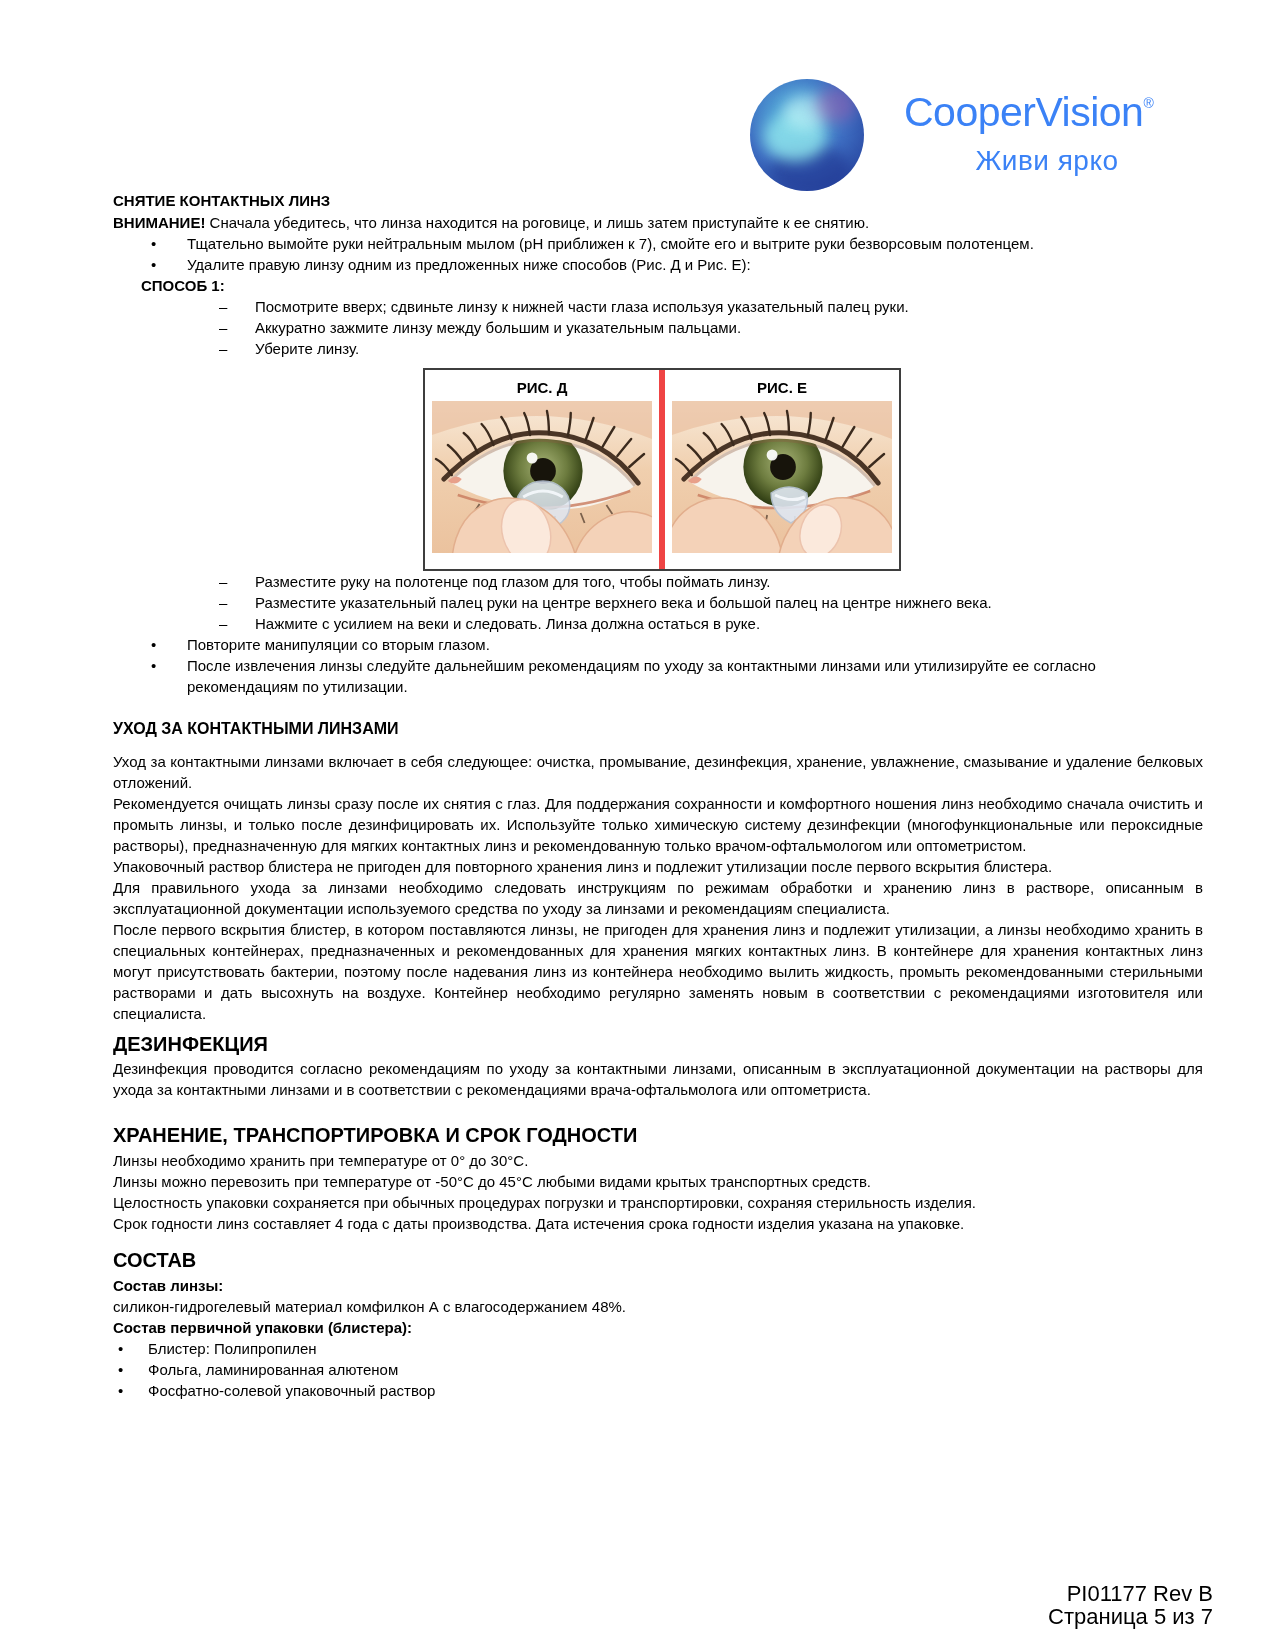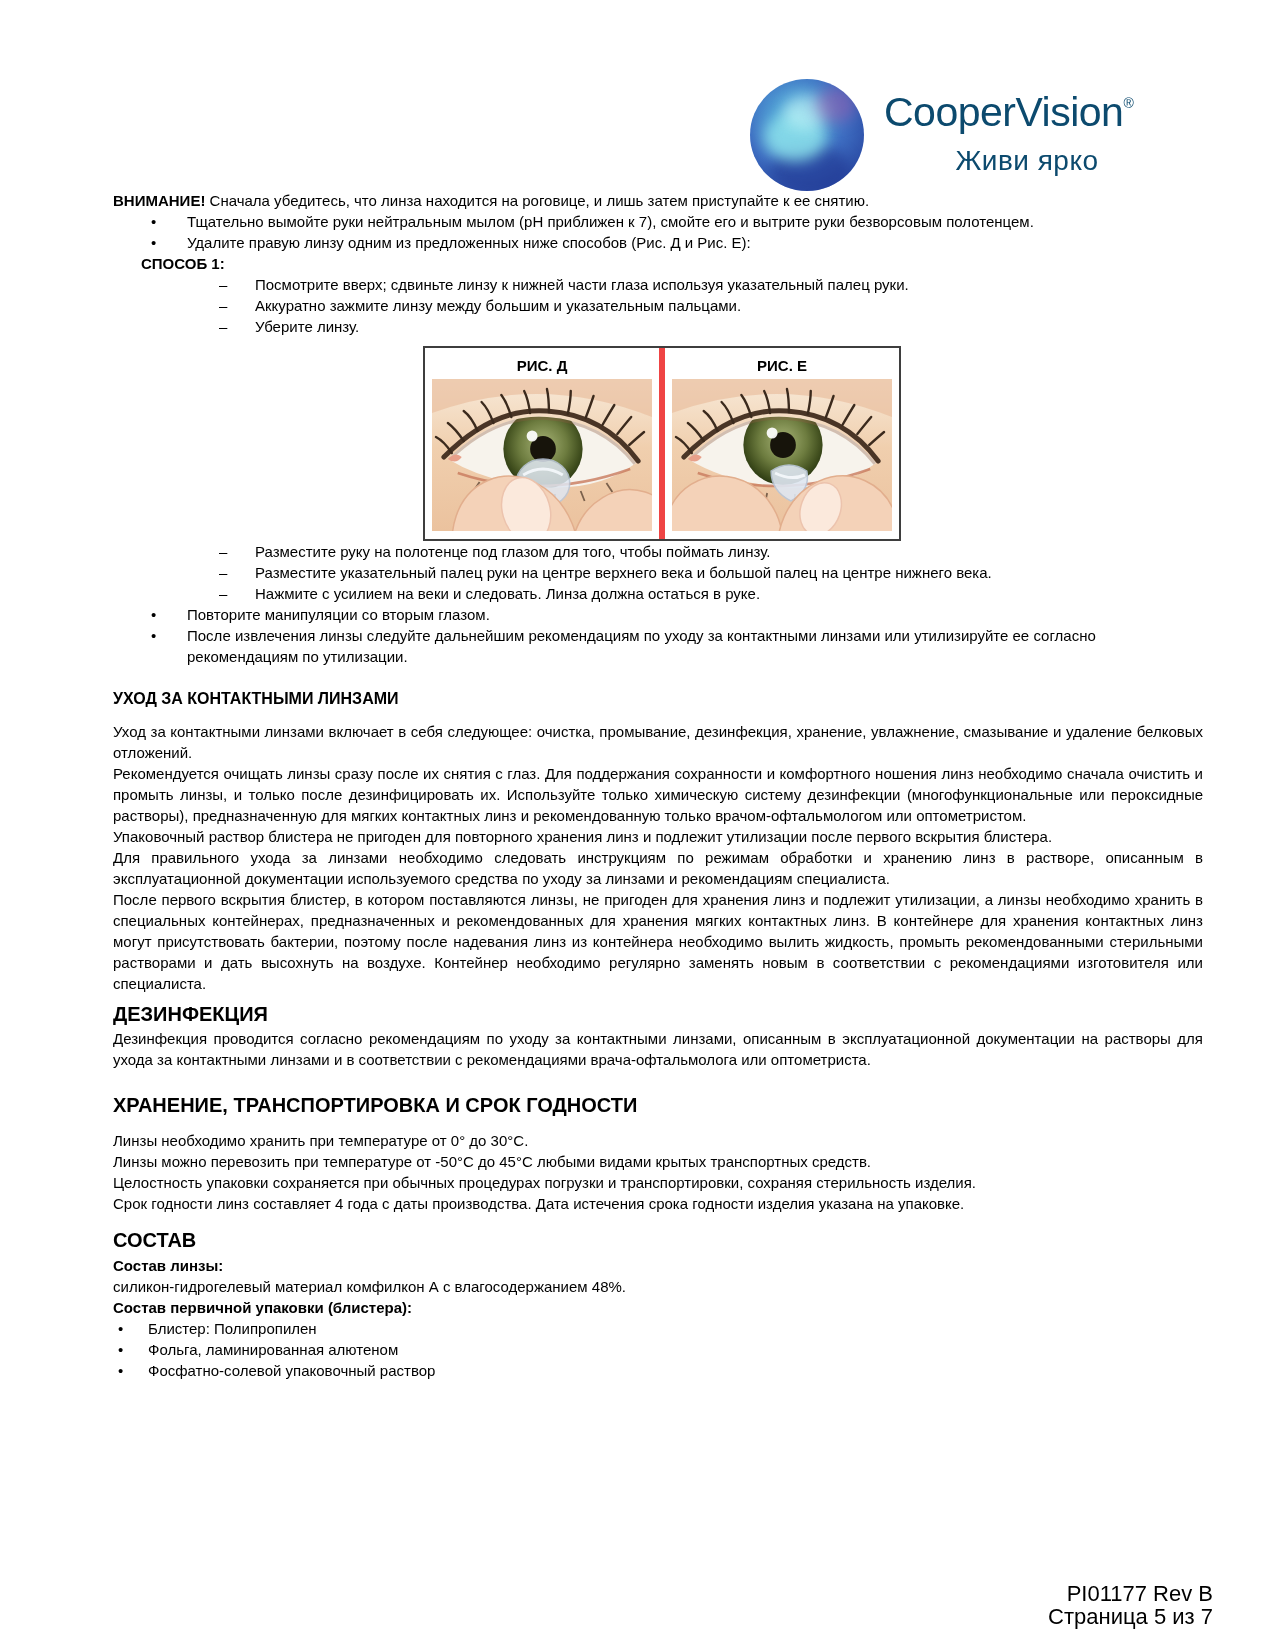--- a/index.html
+++ b/index.html
@@ -13,21 +13,21 @@
   .sphere {
     position:absolute; left:750px; top:79px; width:114px; height:112px;
     border-radius:50%; overflow:hidden;
     background:radial-gradient(circle at 40% 35%, #6fc6e0 0%, #4f9ed4 22%, #3e6ec2 50%, #2c4da6 78%, #223c8d 100%);
   }
   .sphere .patch { position:absolute; border-radius:50%; filter:blur(7px); }
   .patch-teal  { left:14px; top:34px; width:62px; height:48px; background:rgba(140,225,235,0.85); }
   .patch-lite  { left:34px; top:16px; width:44px; height:34px; background:rgba(190,240,246,0.65); }
   .patch-purp  { left:66px; top:8px;  width:40px; height:36px; background:rgba(150,95,175,0.55); }
   .patch-navy  { left:20px; top:66px; width:80px; height:50px; background:rgba(30,50,140,0.55); }
-  .brandblock { position:absolute; left:884px; top:80px; width:286px; color:#0c4a6e; }
+  .brandblock { position:absolute; left:904px; top:80px; width:286px; color:#3b82f6; }
   .brand { font-size:41px; line-height:46px; font-weight:400; letter-spacing:-0.5px; white-space:nowrap; }
   .brand sup { font-size:14px; vertical-align:18px; }
   .tagline { font-size:28px; line-height:32px; text-align:center; margin-top:10px; letter-spacing:0.5px; }
 
   
   .content { position:absolute; left:113px; top:190px; width:1090px; }
   p { margin:0; }
   .h-small { font-weight:bold; margin:0 0 1px 0; }
   .h-med   { font-weight:bold; font-size:16px; line-height:22px; margin:21px 0 11px 0; }
   .h-big   { font-weight:bold; font-size:20px; line-height:26px; margin:0; }
@@ -38,29 +38,29 @@
   .li .mk { position:absolute; top:0; }
   .li.b { padding-left:74px; }  .li.b .mk { left:38px; }
   .li.d { padding-left:142px; } .li.d .mk { left:106px; }
   .li.c { padding-left:35px; }  .li.c .mk { left:5px; }
 
   
   .figurebox {
     box-sizing:border-box; width:478px; margin:9px 0 0 310px;
     border:2px solid #3e3e3e; display:flex; background:#fff;
   }
-  .figcell { flex:1 1 0; padding:5px 7px 8px 7px; min-width:0; }
+  .figcell { flex:1 1 0; padding:5px 7px 16px 7px; min-width:0; }
   .figcell + .figcell { border-left:6px solid #ef4444; }
   .figlabel { text-align:center; font-weight:bold; margin:2px 0 3px 0; }
   .figcell svg { display:block; width:100%; height:152px; }
 
   .gap26 { margin-top:26px; }
   .sec-dis { margin-top:7px; }
   .h-dis { margin-bottom:1px; }
-  .h-sto { margin-top:22px; margin-bottom:12px; }
+  .h-sto { margin-top:22px; margin-bottom:2px; }
   .h-com { margin-top:13px; margin-bottom:2px; }
 
   
   .footer {
     position:absolute; right:62px; top:1582px; text-align:right;
     font-size:22px; line-height:23px;
   }
 </style>
 </head>
 <body>
@@ -73,20 +73,21 @@
     <div class="patch patch-lite"></div>
     <div class="patch patch-purp"></div>
   </div>
   <div class="brandblock">
     <div class="brand"><span>CooperVision</span><sup>®</sup></div>
     <div class="tagline">Живи ярко</div>
   </div>
 
   <div class="content">
 
+    <p class="h-small">СНЯТИЕ КОНТАКТНЫХ ЛИНЗ</p>
     <p><span class="bold">ВНИМАНИЕ!</span><span> Сначала убедитесь, что линза находится на роговице, и лишь затем приступайте к ее снятию.</span></p>
 
     <div class="li b"><span class="mk">•</span><span>Тщательно вымойте руки нейтральным мылом (pH приближен к 7), смойте его и вытрите руки безворсовым полотенцем.</span></div>
     <div class="li b"><span class="mk">•</span><span>Удалите правую линзу одним из предложенных ниже способов (Рис. Д и Рис. Е):</span></div>
 
     <p class="metod bold">СПОСОБ 1:</p>
     <div class="li d"><span class="mk">–</span><span>Посмотрите вверх; сдвиньте линзу к нижней части глаза используя указательный палец руки.</span></div>
     <div class="li d"><span class="mk">–</span><span>Аккуратно зажмите линзу между большим и указательным пальцами.</span></div>
     <div class="li d"><span class="mk">–</span><span>Уберите линзу.</span></div>
 

